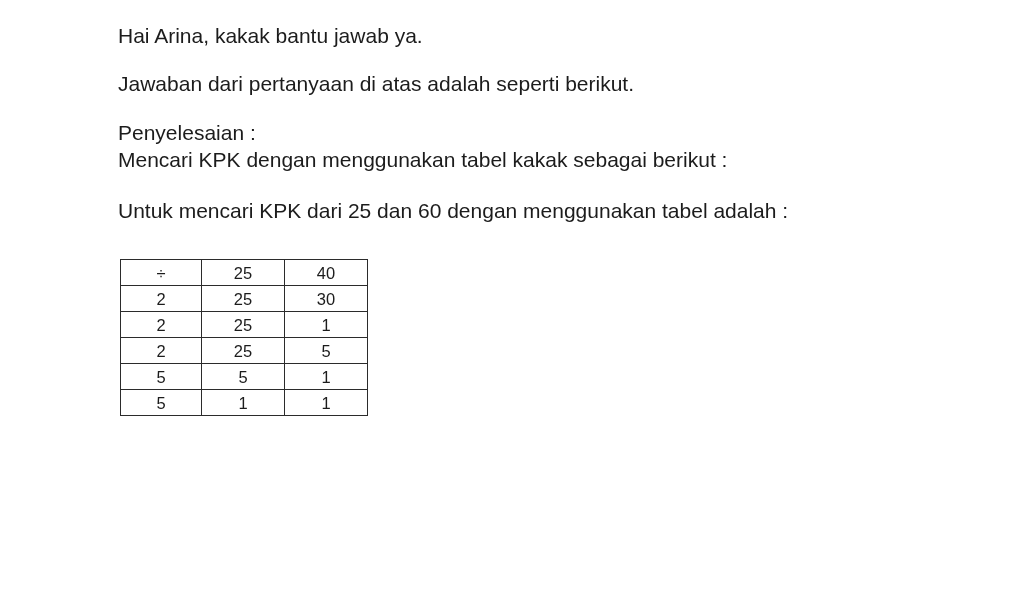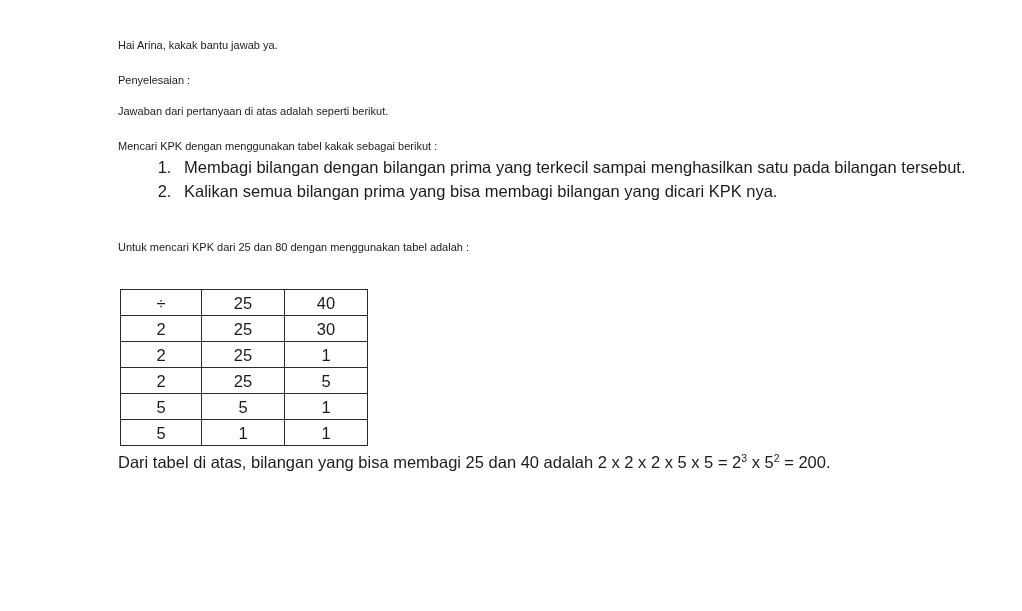--- a/index.html
+++ b/index.html
@@ -15,23 +15,23 @@
     overflow: hidden;
   }
   .page {
     position: relative;
     width: 1022px;
     height: 611px;
     box-sizing: border-box;
     padding: 22px 40px 0 118px;
   }
   .para {
-    font-size: 11px;
+    font-size: 21px;
     line-height: 1.30;
-    margin: 16px 0 21px 0;
+    margin: 0 0 21px 0;
     max-width: 830px;
   }
   .para.tight {
     margin-bottom: 0;
   }
   .para.block {
     margin-bottom: 4px;
   }
   ol.steps {
     margin: 0 0 0 0;
@@ -76,34 +76,30 @@
     line-height: 0;
   }
 </style>
 </head>
 <body>
 
 <div class="page">
 
   <p class="para">Hai Arina, kakak bantu jawab ya.</p>
 
+  <p class="para">Jawaban dari pertanyaan di atas adalah seperti berikut.</p>
+
   <p class="para tight">Penyelesaian :</p>
-
-  <p class="para">Jawaban dari pertanyaan di atas adalah seperti berikut.</p>
 
   <p class="para block">Mencari KPK dengan menggunakan tabel kakak sebagai berikut :</p>
 
-  <ol class="steps">
-    <li>Membagi bilangan dengan bilangan prima yang terkecil sampai menghasilkan satu pada bilangan tersebut.</li>
-    <li>Kalikan semua bilangan prima yang bisa membagi bilangan yang dicari KPK nya.</li>
-  </ol>
 
   <div class="spacer-20"></div>
 
-  <p class="para">Untuk mencari KPK dari 25 dan 80 dengan menggunakan tabel adalah :</p>
+  <p class="para">Untuk mencari KPK dari 25 dan 60 dengan menggunakan tabel adalah :</p>
 
   <div class="spacer-14"></div>
 
   <table class="kpk">
     <tbody>
       <tr>
         <td>÷</td>
         <td>25</td>
         <td>40</td>
       </tr>
@@ -128,19 +124,18 @@
         <td>1</td>
       </tr>
       <tr>
         <td>5</td>
         <td>1</td>
         <td>1</td>
       </tr>
     </tbody>
   </table>
 
-  <p class="after-table"><span>Dari tabel di atas, bilangan yang bisa membagi 25 dan 40 adalah 2 x 2 x 2 x 5 x 5 = 2</span><sup>3</sup><span> x 5</span><sup>2</sup><span> = 200.</span></p>
 
   <div class="spacer-24"></div>
 
 
 
 </div>
 
 </body></html>

